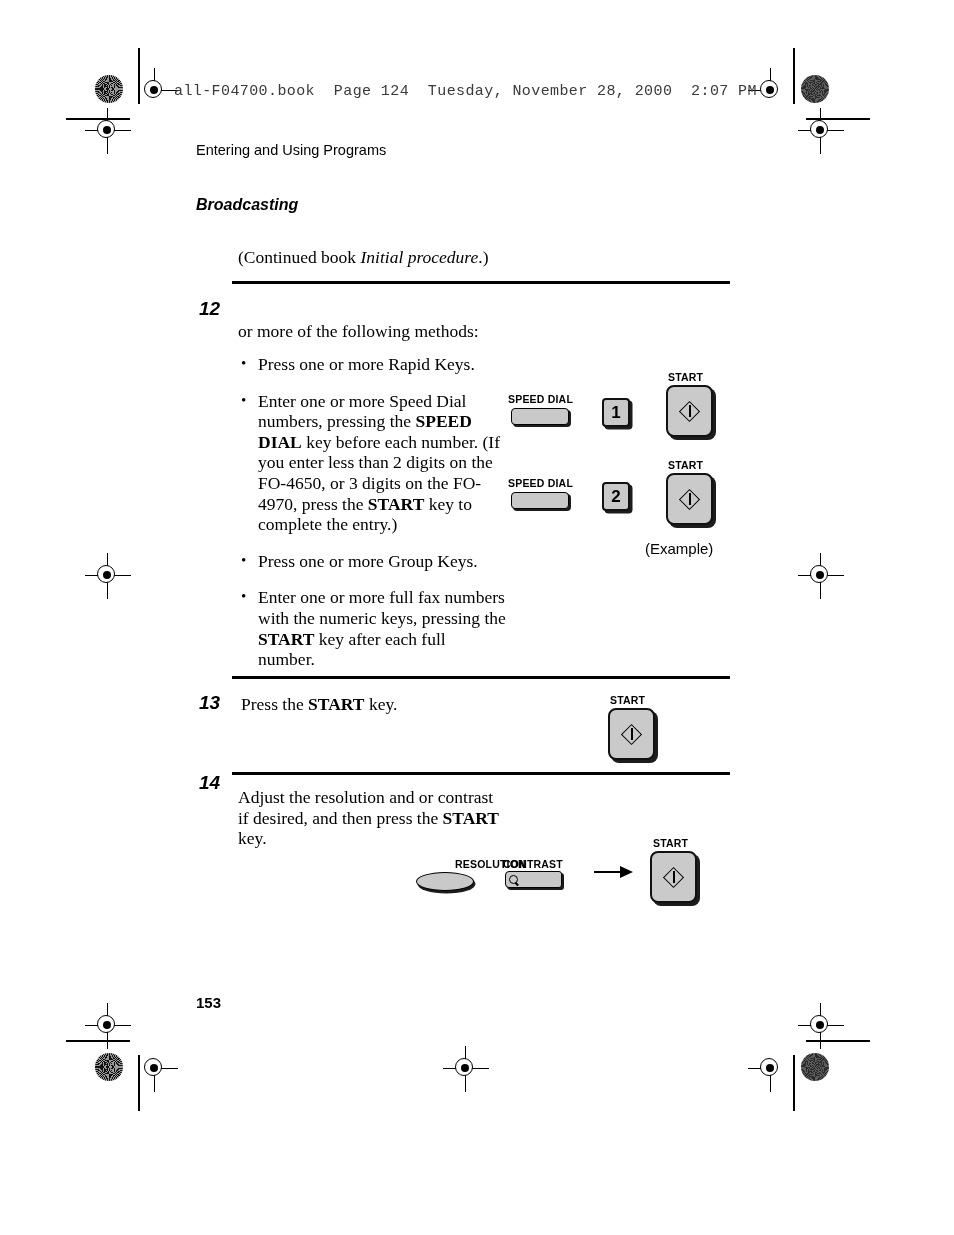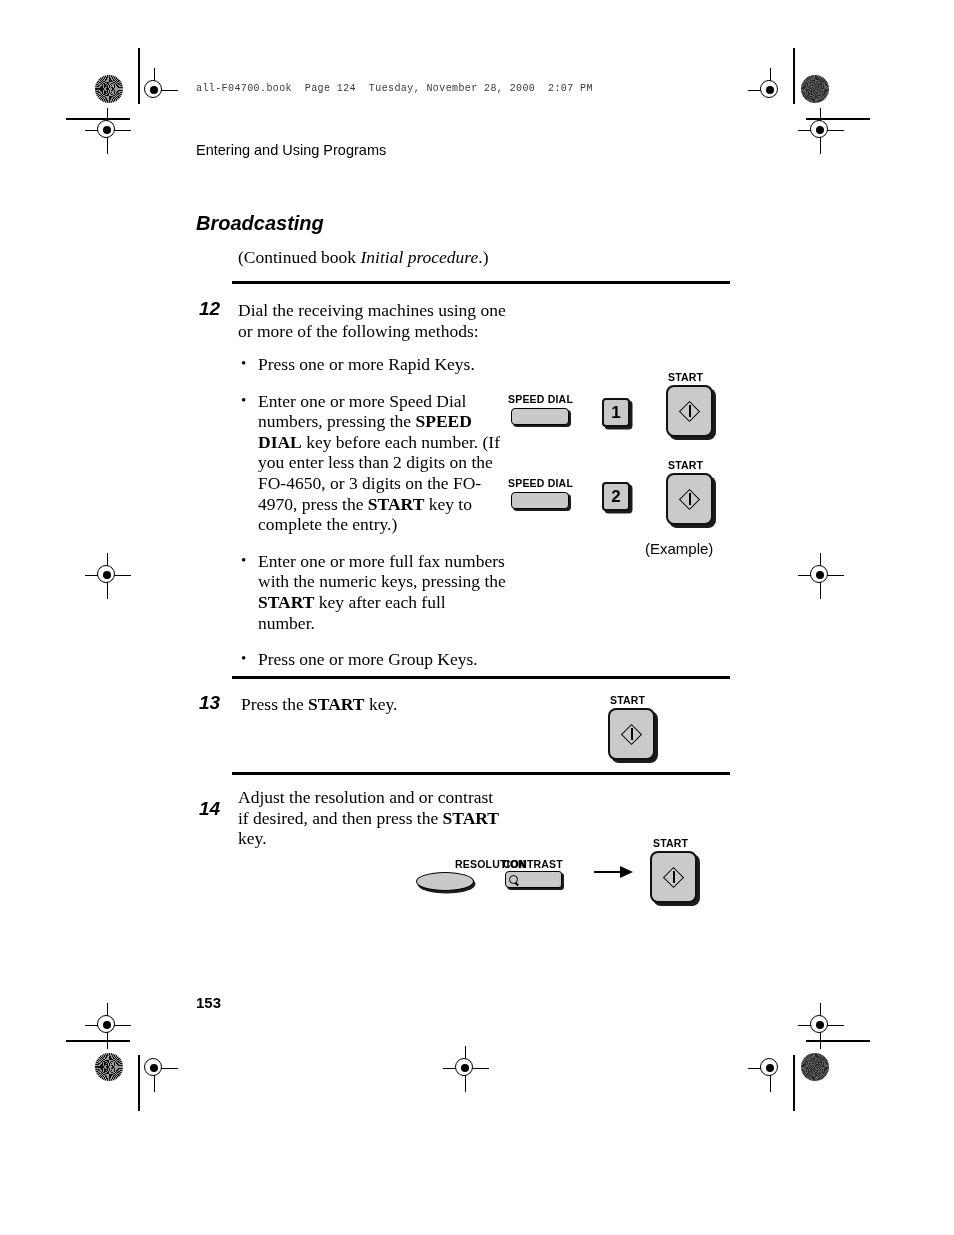--- a/index.html
+++ b/index.html
@@ -67,48 +67,48 @@
       repeating-conic-gradient(#2a2a2a 0deg 3deg, #5d5d5d 3deg 6deg);
   }
   .trim-line {
     position: absolute;
     background: #000;
   }
 
   
   .doc-header {
     position: absolute;
-    left: 196px;
+    left: 174px;
     top: 83px;
     font-family: "Liberation Mono", monospace;
-    font-size: 10px;
+    font-size: 15px;
     color: #3a3a3a;
     letter-spacing: 0.4px;
     white-space: pre;
   }
 
   
   .running-head {
     position: absolute;
     left: 196px;
     top: 142px;
     font-family: "Liberation Sans", sans-serif;
     font-size: 14.5px;
     color: #000;
   }
 
   
   .section-title {
     position: absolute;
     left: 196px;
-    top: 212px;
+    top: 196px;
     font-family: "Liberation Sans", sans-serif;
     font-weight: bold;
     font-style: italic;
-    font-size: 20px;
+    font-size: 16px;
   }
 
   .continued {
     position: absolute;
     left: 238px;
     top: 247px;
     font-size: 17.5px;
   }
   .continued i { font-style: italic; }
 
@@ -409,29 +409,29 @@
 
 <div class="section-title">Broadcasting</div>
 
 <div class="continued">
   <span>(Continued book </span><i>Initial procedure</i><span>.)</span>
 </div>
 
 <div class="rule" style="top:281px;"></div>
 <div class="step-num" style="left:199px; top:298px;">12</div>
 <div class="step-body" style="left:238px; top:300px; width:290px;">
-  <span>Dial the receiving machines using one</span><br>
+  <br>
   <span>or more of the following methods:</span>
 </div>
 
 <div class="bullet-list" style="left:241px; top:354px; width:265px;">
   <div class="bullet-item" id="b0">Press one or more Rapid Keys.</div>
   <div class="bullet-item" id="b1">Enter one or more Speed Dial numbers, pressing the <b>SPEED DIAL</b> key before each number. (If you enter less than 2 digits on the FO-4650, or 3 digits on the FO-4970, press the <b>START</b> key to complete the entry.)</div>
+  <div class="bullet-item" id="b3">Press one or more Group Keys.</div>
   <div class="bullet-item" id="b2">Enter one or more full fax numbers with the numeric keys, pressing the <b>START</b> key after each full number.</div>
-  <div class="bullet-item" id="b3">Press one or more Group Keys.</div>
 </div>
 
 <div class="key-label" style="left:508px; top:393px;">SPEED DIAL</div>
 <div class="key-oblong" style="left:511px; top:408px;"></div>
 
 <div class="key-num" style="left:602px; top:398px;">1</div>
 
 <div class="key-label" style="left:668px; top:371px;">START</div>
 <div class="key-start" style="left:666px; top:385px;">
   <div class="start-diamond">
@@ -461,21 +461,21 @@
 
 <div class="key-label" style="left:610px; top:694px;">START</div>
 <div class="key-start" style="left:608px; top:708px;">
   <div class="start-diamond">
     <div class="dia"></div>
     <div class="bar"></div>
   </div>
 </div>
 
 <div class="rule" style="top:772px;"></div>
-<div class="step-num" style="left:199px; top:798px;">14</div>
+<div class="step-num" style="left:199px; top:772px;">14</div>
 <div class="step-body" id="s14" style="left:238px; top:787px; width:265px;">Adjust the resolution and or contrast if desired, and then press the <b>START</b> key.</div>
 
 <div class="key-label" style="left:411px; top:858px;padding-left:44px;">RESOLUTION</div>
 <div class="key-oval" style="left:416px; top:872px;"></div>
 
 <div class="key-label" style="left:503px; top:858px;">CONTRAST</div>
 <div class="key-contrast" style="left:505px; top:871px;">
   <div class="glyph"></div>
 </div>
 

